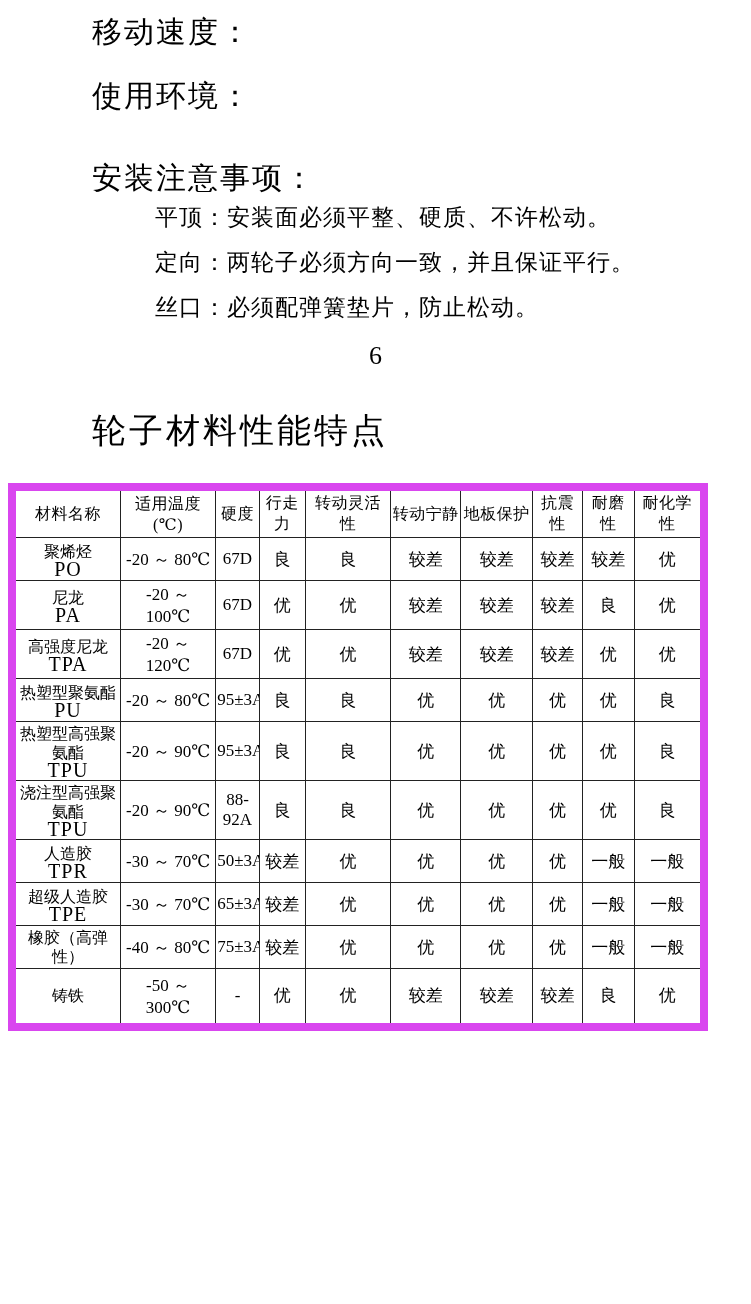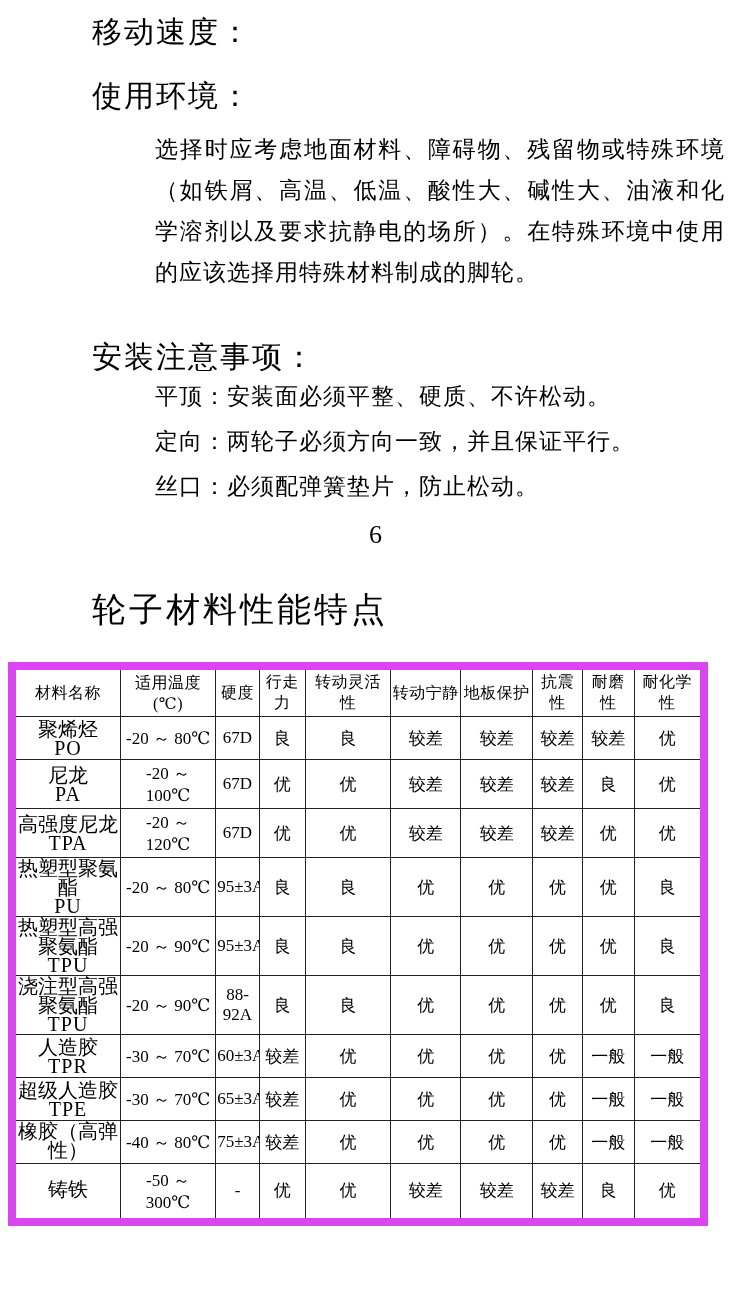--- a/index.html
+++ b/index.html
@@ -75,36 +75,35 @@
   .mat-table th {
     font-size: 16px;
     height: 34px;
     letter-spacing: 0.5px;
   }
   .mat-table td {
     font-size: 17px;
     height: 43px;
   }
   .mat-table tr:last-child td { height: 58px; }
-  .mat-name { font-size: 20px; line-height: 19px; font-family: Liberation Mono, monospace; }
+  .mat-name { font-size: 16px; line-height: 19px; }
   .mat-code { font-size: 20px; line-height: 16px; letter-spacing: 1px; }
   .cell-temp { font-size: 16px; letter-spacing: 0; margin-left: 20px; }
   .cell-hardness { font-size: 14px; letter-spacing: 0; margin-left: 44px; }
 </style>
 </head>
 <body>
 
 <div class="page">
 
   <h2 class="section-heading heading-1">移动速度：</h2>
 
 
   <h2 class="section-heading heading-2">使用环境：</h2>
 
-  <p class="para para-2">选择时应考虑地面材料、障碍物、残留物或特殊环境（如铁屑、高温、低温、酸性大、碱性大、油液和化学溶剂以及要求抗静电的场所）。在特殊环境中使用的应该选择用特殊材料制成的脚轮。</p>
 
   <h2 class="section-heading heading-3">安装注意事项：</h2>
 
   <div class="install-list">
     <div class="install-item">平顶：安装面必须平整、硬质、不许松动。</div>
     <div class="install-item">定向：两轮子必须方向一致，并且保证平行。</div>
     <div class="install-item">丝口：必须配弹簧垫片，防止松动。</div>
   </div>
 
   <div class="page-number">6</div>
@@ -228,21 +227,21 @@
           <td>优</td>
           <td>优</td>
           <td>良</td>
         </tr>
         <tr>
           <td>
             <div class="mat-name">人造胶</div>
             <div class="mat-code">TPR</div>
           </td>
           <td class="cell-temp">-30 ～ 70℃</td>
-          <td class="cell-hardness">60±3A</td>
+          <td class="cell-hardness">50±3A</td>
           <td>较差</td>
           <td>优</td>
           <td>优</td>
           <td>优</td>
           <td>优</td>
           <td>一般</td>
           <td>一般</td>
         </tr>
         <tr>
           <td>

